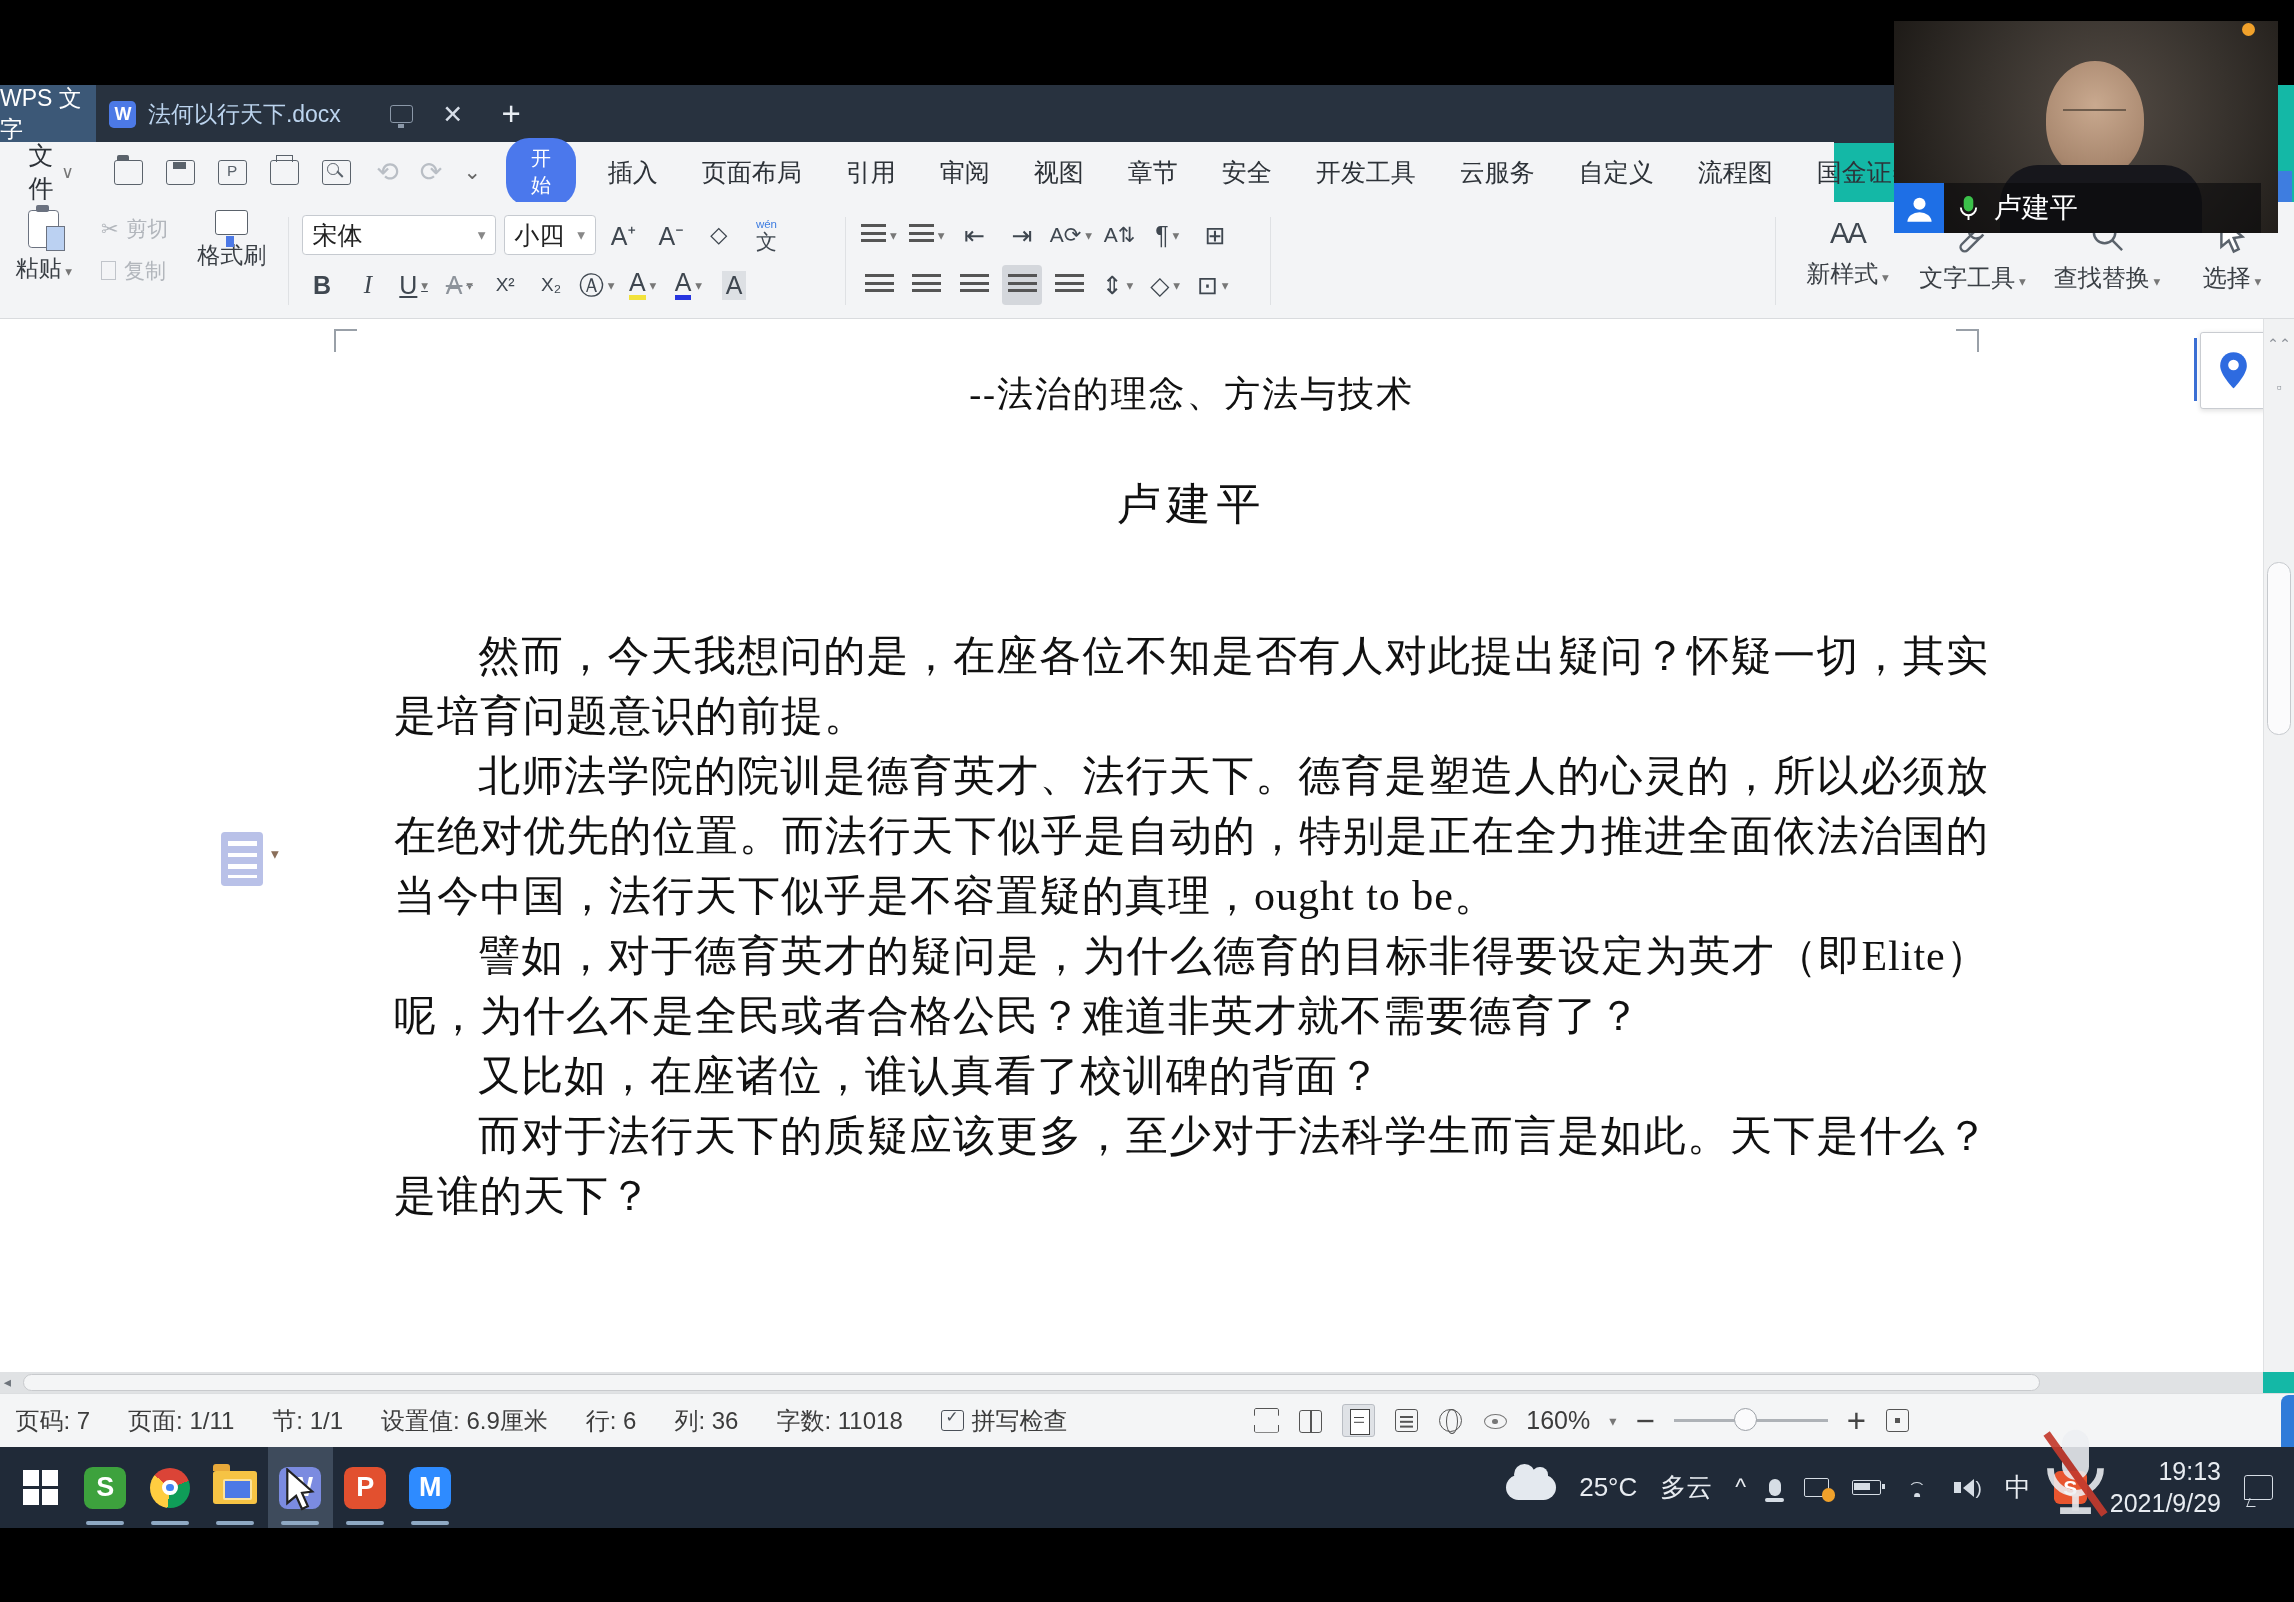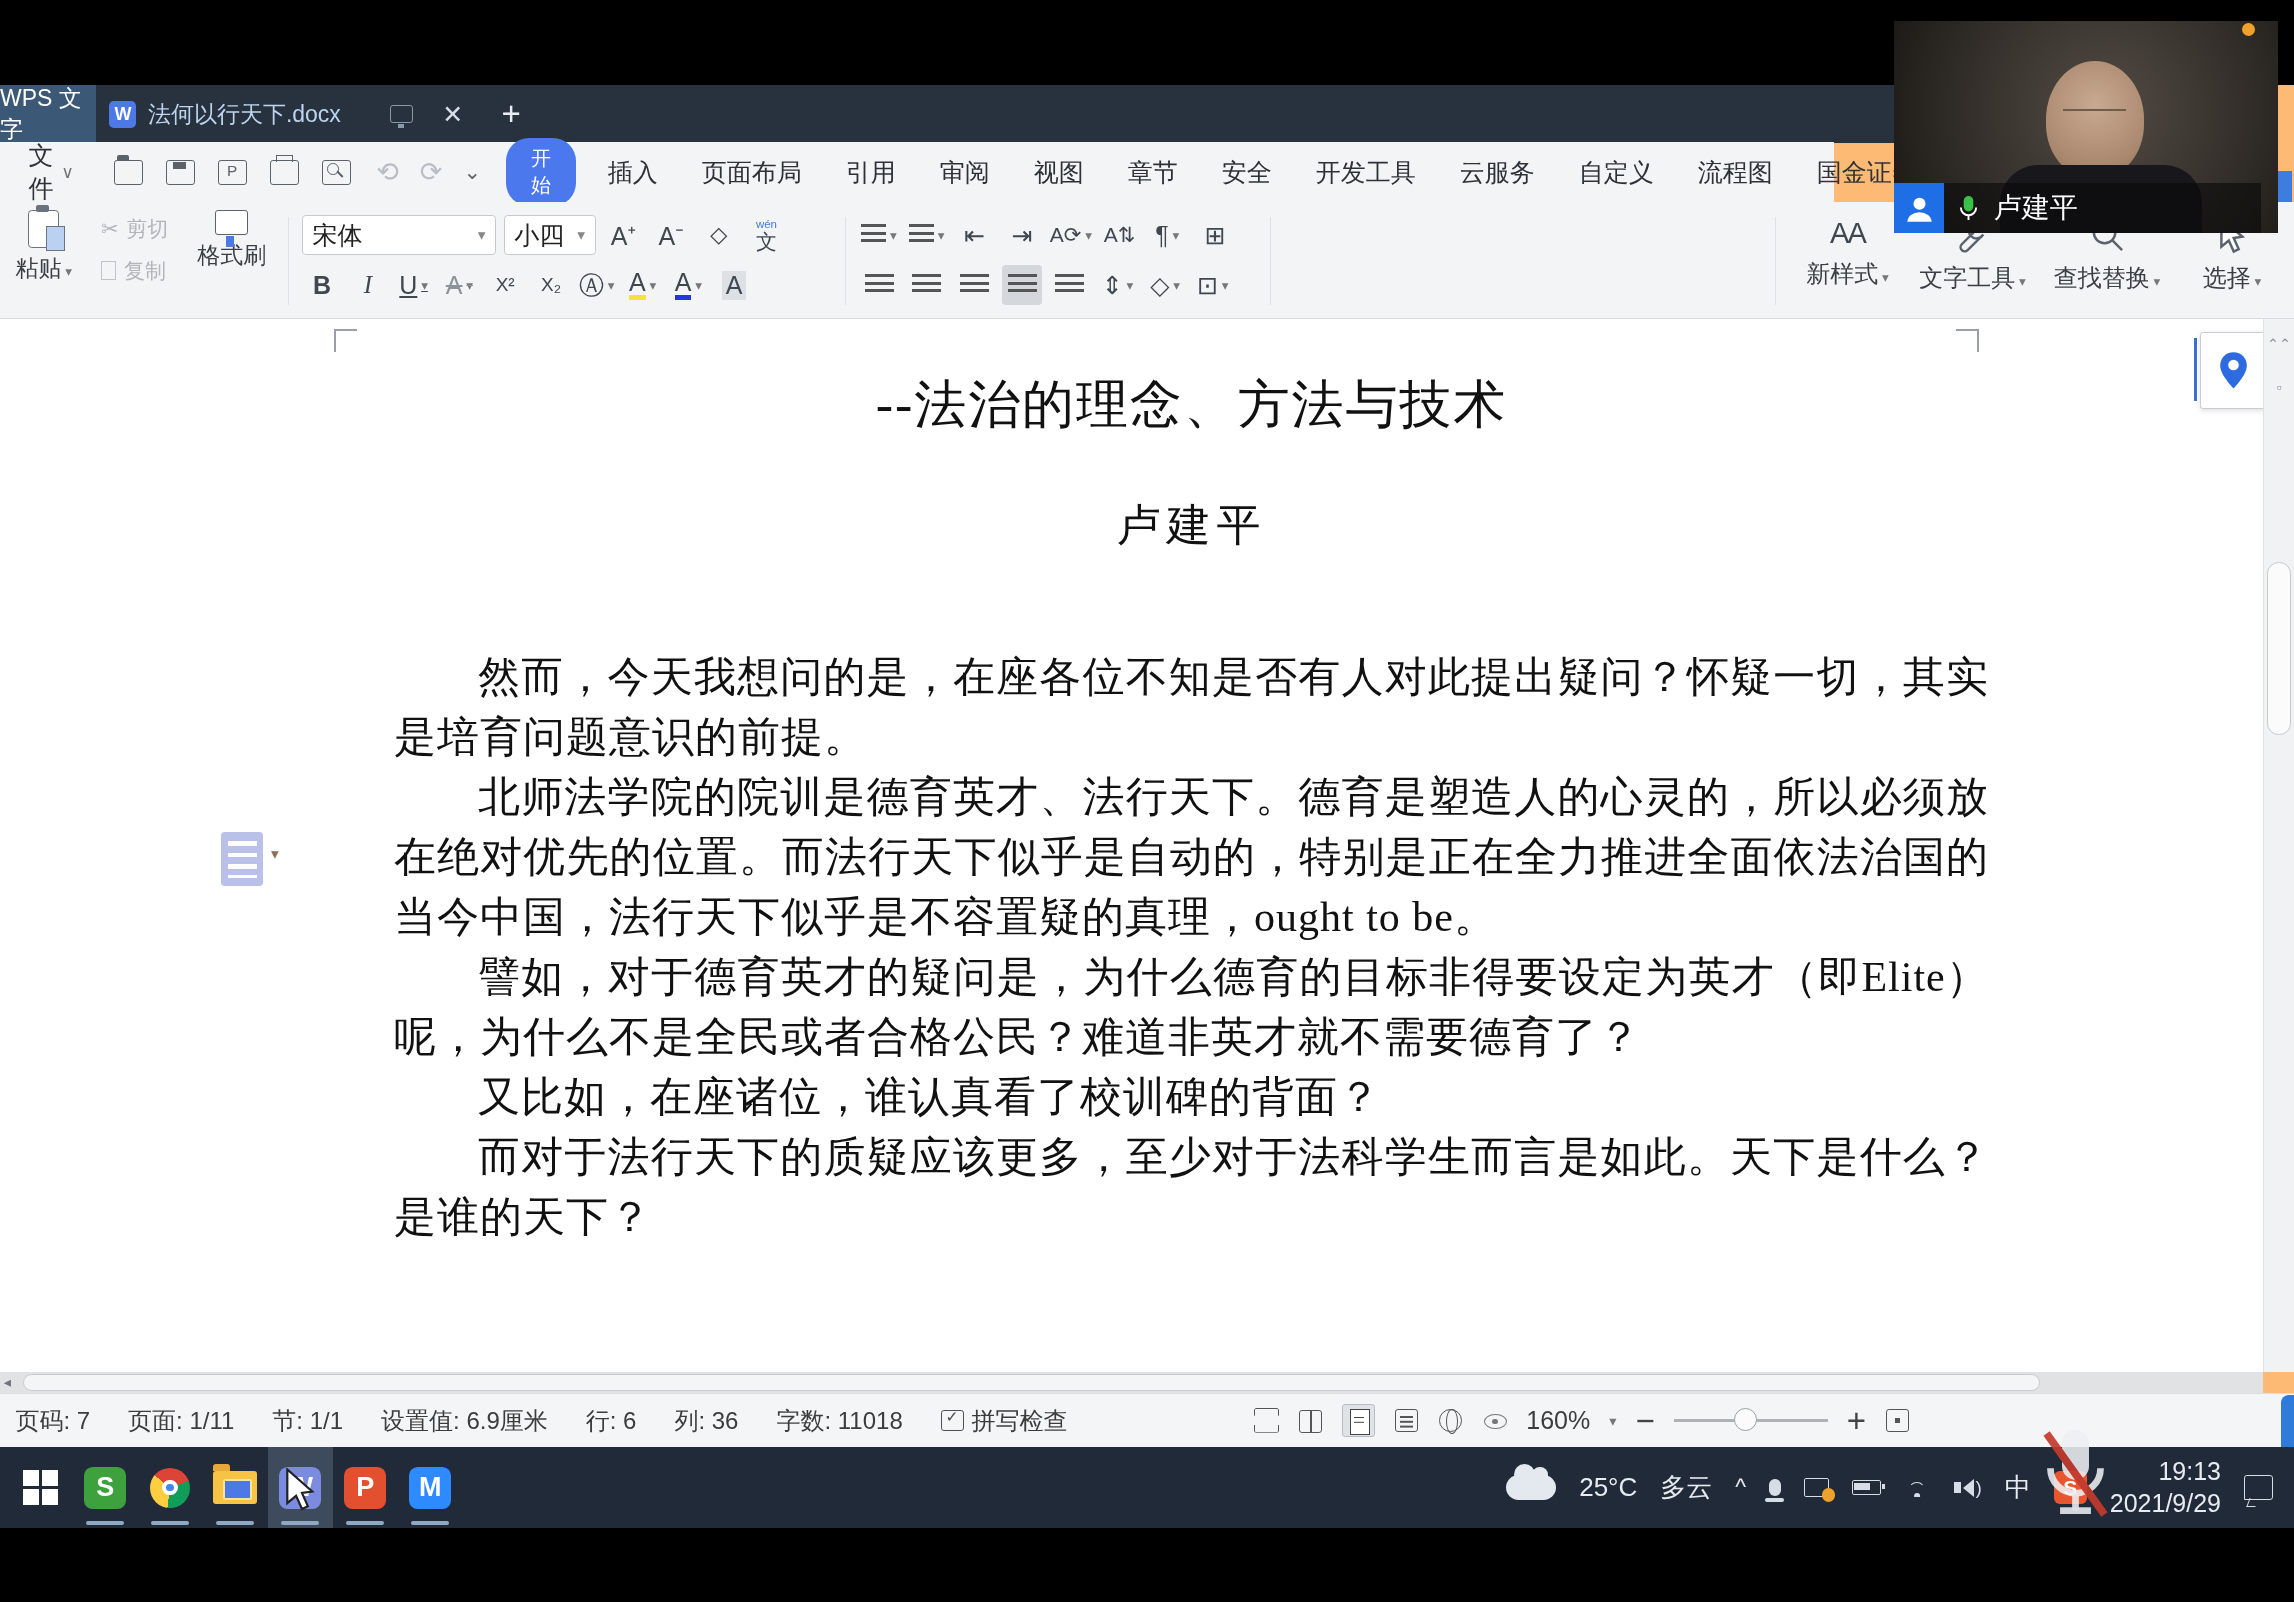--- a/index.html
+++ b/index.html
@@ -1,17 +1,17 @@
 <!DOCTYPE html>
 <html><head>
 <meta charset="utf-8">
 <style>
   * { margin:0; padding:0; box-sizing:border-box; }
   body { background:#000; font-family:"Liberation Sans", sans-serif; }
-  .screen { position:relative; width:2294px; height:1602px; background:#fdba74; overflow:hidden; }
+  .screen { position:relative; width:2294px; height:1602px; background:#14b8a6; overflow:hidden; }
   .abs { position:absolute; }
 
   
   .black-top { left:0; top:0; width:2294px; height:85px; background:#000; }
   .tabbar { left:0; top:85px; width:1894px; height:58px; background:#28323F; display:flex; align-items:stretch; }
   .appbtn { width:96px; background:#3C5877; color:#fff; font-size:23px; display:flex; align-items:center; justify-content:center; }
   .doc-tab { display:flex; align-items:center; gap:11.5px; padding:0 17.3px 0 13.4px; min-width:307px; }
   .wlogo { width:27px; height:27px; border-radius:4.8px; background:#4C79E6; color:#fff; font-size:18px; font-weight:bold; display:flex; align-items:center; justify-content:center; }
   .doc-tab-title { color:#BCD4EE; font-size:23px; }
   .mon-icon { width:23px; height:17.3px; border:1.9px solid #8b98a8; border-radius:2.9px; position:relative; margin-left:38px; }
@@ -79,21 +79,21 @@
   .bigtool .lbl { font-size:24px; color:#3a3f45; white-space:nowrap; }
   .aa-ic { font-size:29px; color:#3f4750; letter-spacing:-1.9px; }
 
   
   .docarea { left:0; top:319px; width:2294px; height:1053px; background:#fff; overflow:hidden; }
   .mark { width:23px; height:23px; }
   .mark.l { border-left:2.9px solid #99A0A8; border-top:2.9px solid #99A0A8; }
   .mark.r { border-right:2.9px solid #99A0A8; border-top:2.9px solid #99A0A8; }
   .doc-text { left:394px; top:13.4px; width:1595px; font-family:"Liberation Serif","DejaVu Serif", serif; color:#111; }
   .doc-title { text-align:center; font-size:71px; font-weight:bold; letter-spacing:13.4px; margin-top:13.4px; }
-  .doc-sub { text-align:center; font-size:52px; margin-top:38px; letter-spacing:1.9px; }
+  .doc-sub { text-align:center; font-size:36px; margin-top:38px; letter-spacing:1.9px; }
   .doc-author { text-align:center; font-size:44px; margin-top:56px; letter-spacing:5.8px; }
   .doc-body { margin-top:92px; font-size:42px; line-height:60px; letter-spacing:1px; text-align:justify; }
   .doc-body p { text-indent:2em; }
   .pin-card { left:2200px; top:13.4px; width:67px; height:77px; background:#fff; border:1.9px solid #C9CCD1; border-radius:2.9px; box-shadow:0 1.9px 4.8px rgba(0,0,0,.12); display:flex; align-items:center; justify-content:center; }
   .pin-caret { left:2194px; top:19px; width:2.9px; height:63px; background:#3B6FD4; }
   .vscroll { left:2263px; top:0; width:31px; height:1053px; background:#F1F2F3; border-left:1px solid #DFE1E3; }
   .vthumb { left:2.9px; top:243px; width:24px; height:173px; background:#FBFBFC; border:1.9px solid #C6C9CD; border-radius:11.5px; }
   .vs-ic { width:100%; text-align:center; color:#8c9198; font-size:14.4px; }
   .margin-widget { left:221px; top:513px; width:42px; height:54px; background:#B9C1E8; border-radius:3.8px; position:absolute; }
   .margin-widget::before { content:""; position:absolute; left:6.7px; top:8.6px; width:29px; height:37px;

